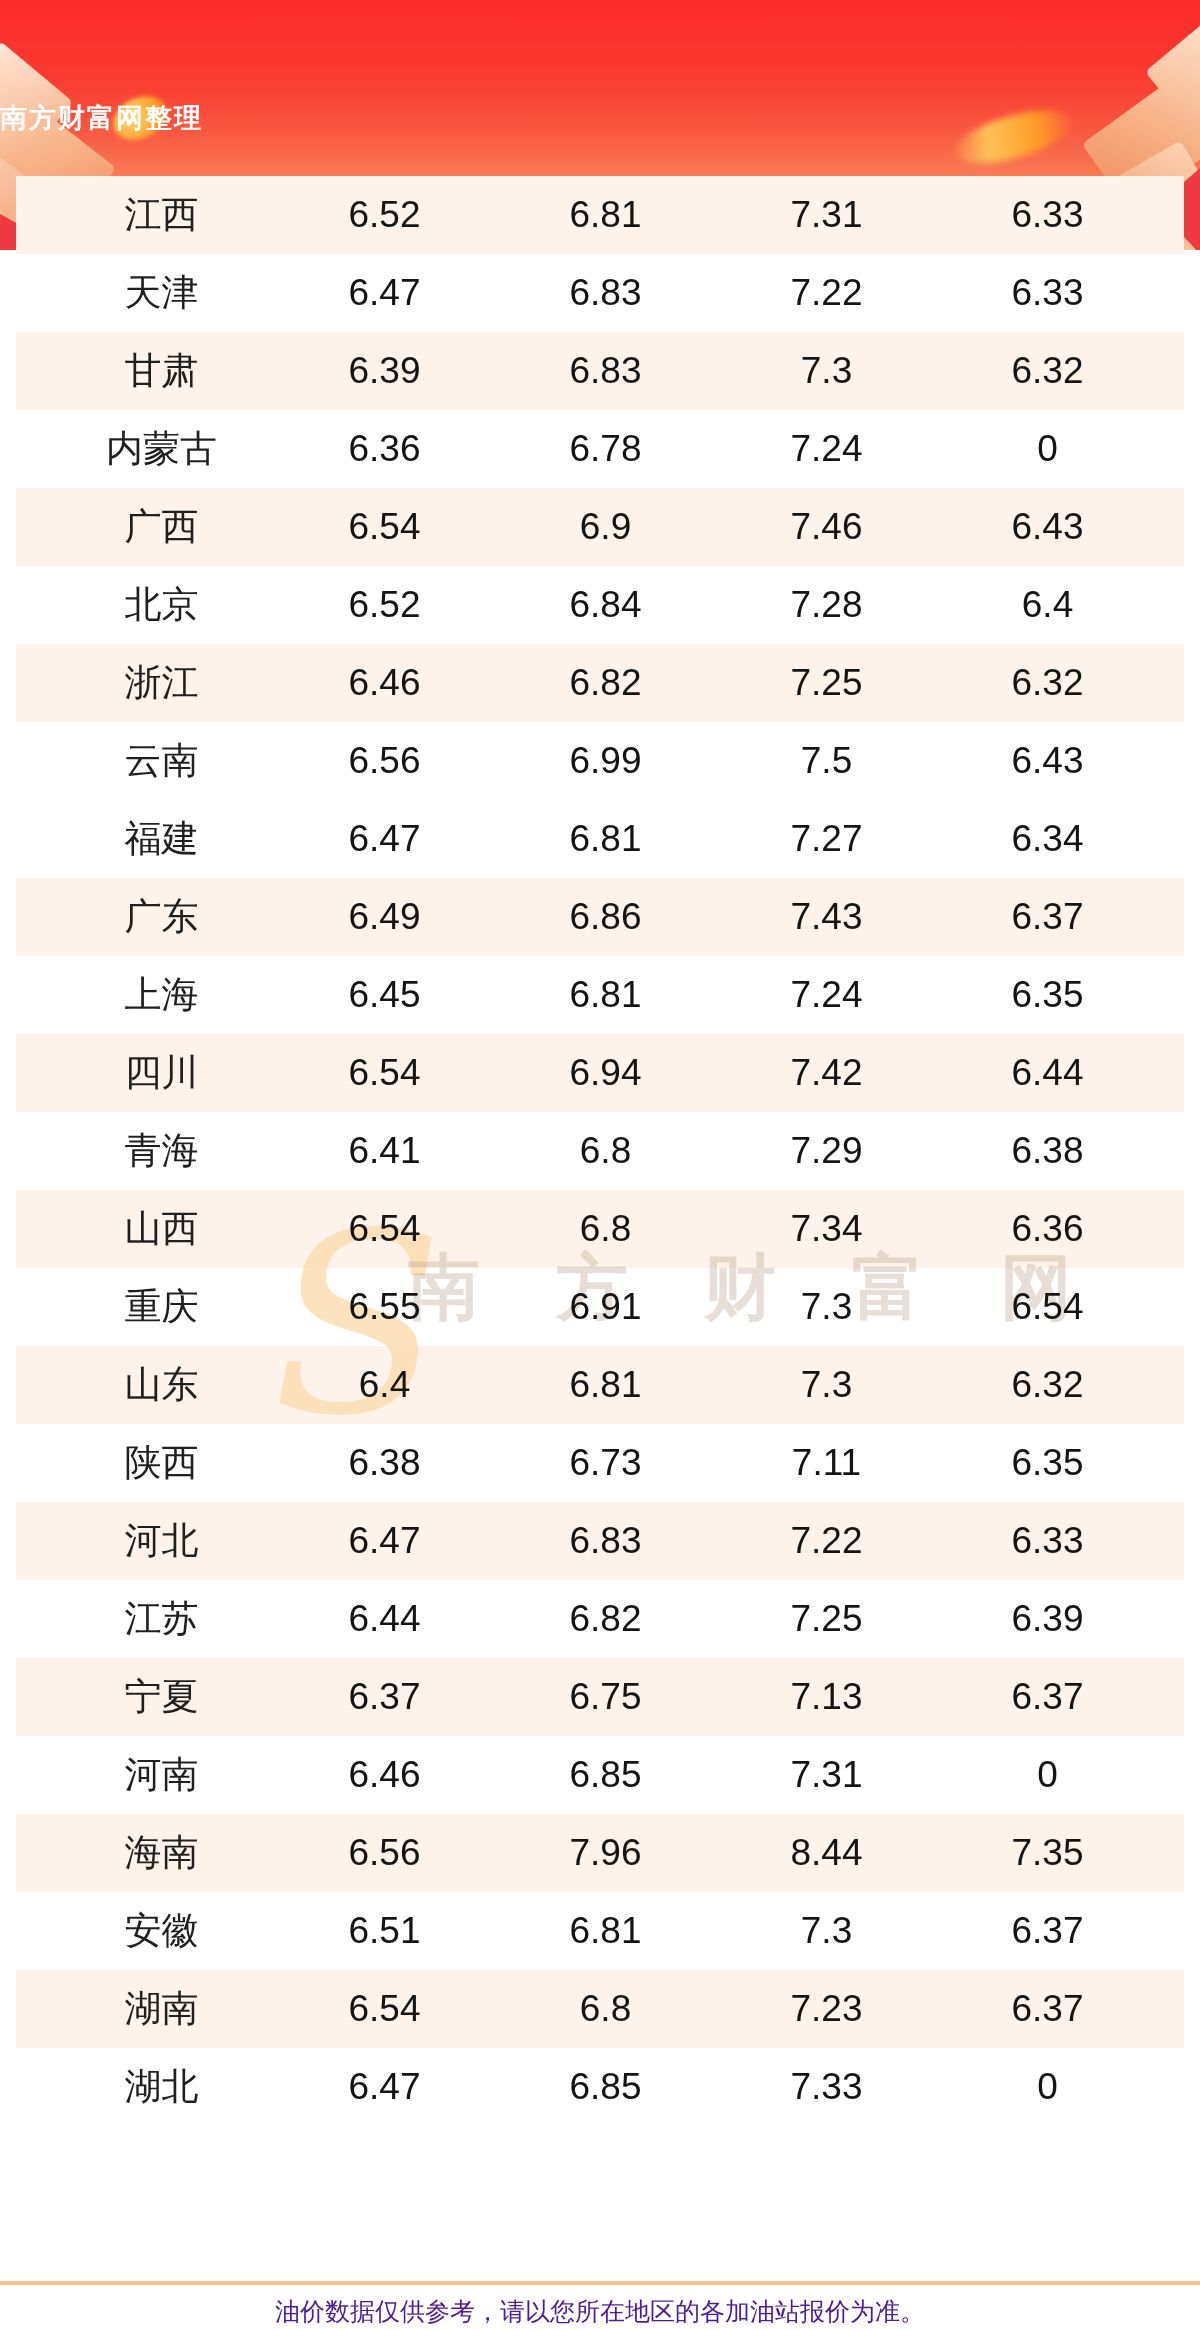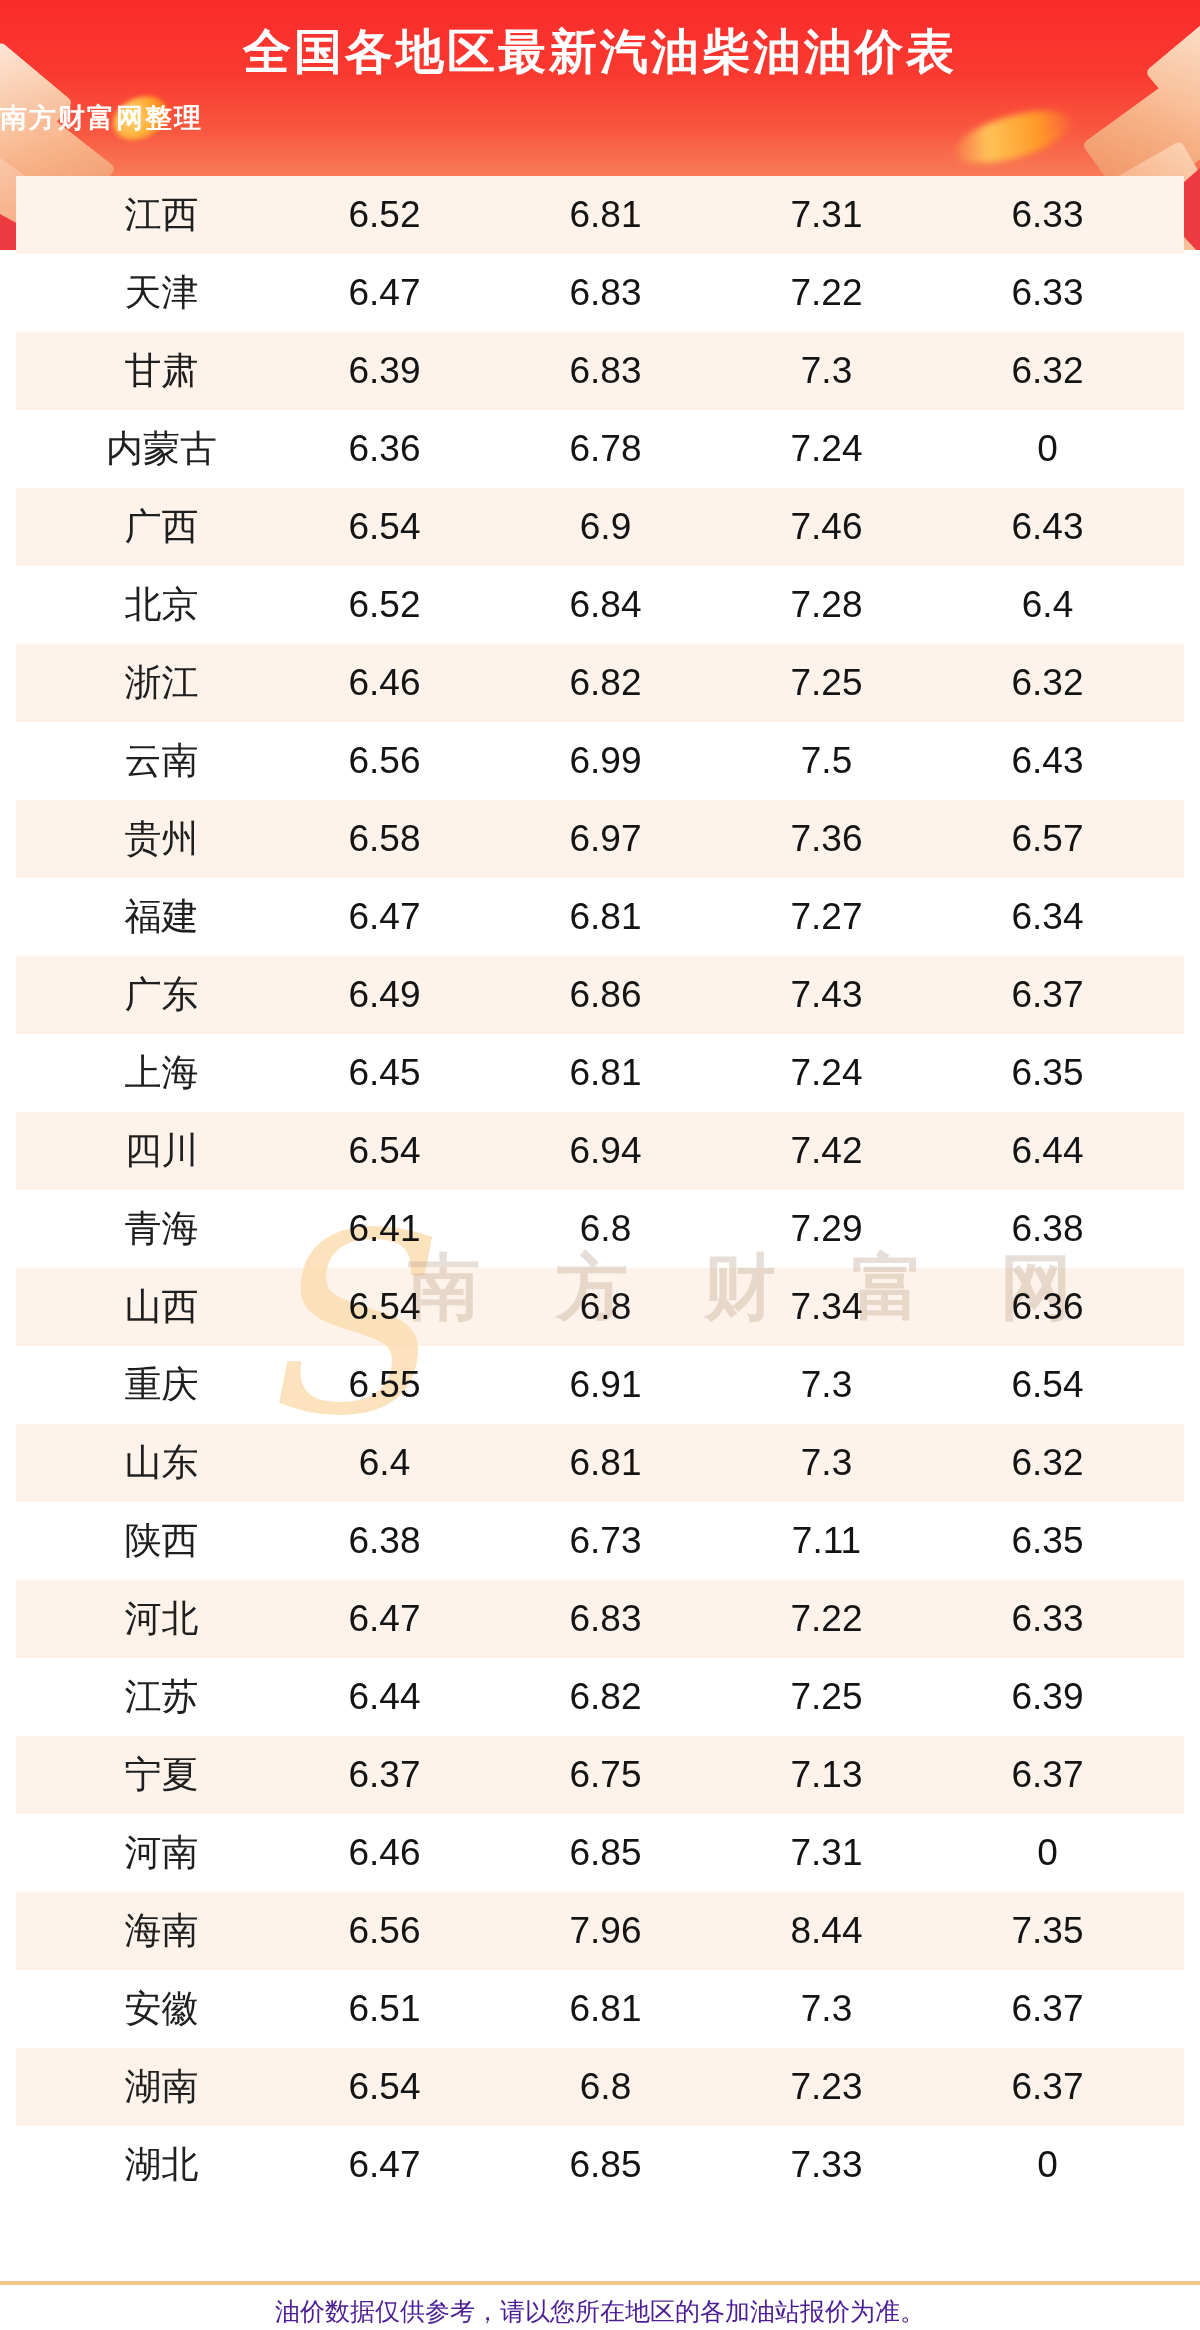--- a/index.html
+++ b/index.html
@@ -74,21 +74,20 @@
     <div class="slab slab-l1"></div>
     <div class="slab slab-l2"></div>
     <div class="slab slab-l3"></div>
     <div class="coin coin-l"></div>
     <div class="slab slab-r1"></div>
     <div class="slab slab-r2"></div>
     <div class="slab slab-r3"></div>
     <div class="coin coin-r"></div>
     <div class="ribbon ribbon-l"></div>
     <div class="ribbon ribbon-r"></div>
-    <div class="hero-title">全国各地区最新汽油柴油油价表</div>
     <div class="hero-subtitle">南方财富网整理</div>
   </div>
 
   <div class="card">
     <div>
         <div class="trow row stripe">
           <div class="cell region">江西</div>
           <div class="cell">6.52</div>
           <div class="cell">6.81</div>
           <div class="cell">7.31</div>
@@ -136,27 +135,20 @@
           <div class="cell">7.25</div>
           <div class="cell">6.32</div>
         </div>
         <div class="trow row">
           <div class="cell region">云南</div>
           <div class="cell">6.56</div>
           <div class="cell">6.99</div>
           <div class="cell">7.5</div>
           <div class="cell">6.43</div>
         </div>
-        <div class="trow row stripe">
-          <div class="cell region">贵州</div>
-          <div class="cell">6.58</div>
-          <div class="cell">6.97</div>
-          <div class="cell">7.36</div>
-          <div class="cell">6.57</div>
-        </div>
         <div class="trow row">
           <div class="cell region">福建</div>
           <div class="cell">6.47</div>
           <div class="cell">6.81</div>
           <div class="cell">7.27</div>
           <div class="cell">6.34</div>
         </div>
         <div class="trow row stripe">
           <div class="cell region">广东</div>
           <div class="cell">6.49</div>

